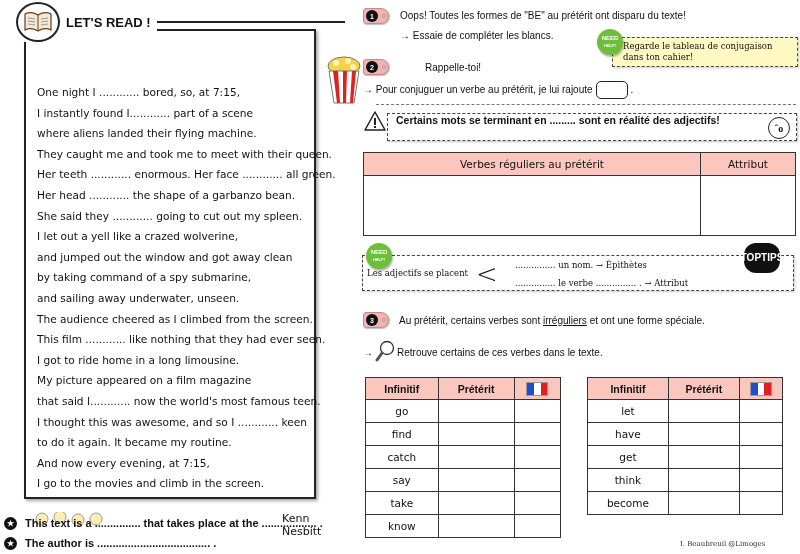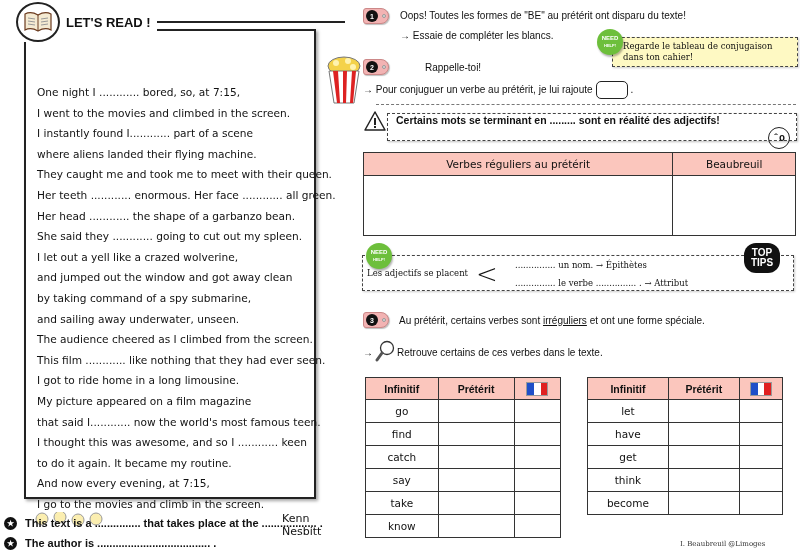--- a/index.html
+++ b/index.html
@@ -51,38 +51,38 @@
   .need-help small { font-size: 4px; }
   .hint-box { position:absolute; border: 1.5px dashed #444; background:#fef9c3; font-family: "DejaVu Serif", serif;
     font-size: 8.5px; line-height: 11px; padding: 3px 6px 3px 10px; box-shadow: 1px 1px 2px rgba(0,0,0,.2); }
 
   .answer-box { display:inline-block; width: 32px; height: 18px; border:1.5px solid #222; border-radius: 5px; vertical-align: middle; margin: 0 3px; }
 
   .dashed-sep { position:absolute; left: 376px; top: 104px; width: 420px; border-top: 1.5px dashed #777; }
   .warning-box { position:absolute; left: 387px; top: 113px; width: 410px; height: 28px; border: 1.5px dashed #444;
     box-shadow: 1px 1px 2px rgba(0,0,0,.25); display:flex; align-items:flex-start; padding-left: 8px; font-size:10.5px; font-weight:bold; }
   .warn-icon { position:absolute; left: 364px; top: 110px; }
-  .surprise-icon { position:absolute; right: 6px; top: 13px; width: 22px; height: 22px; border-radius:50%; border: 1.5px solid #222;
-    font-size: 10px; display:flex; align-items:center; justify-content:center; font-family:Liberation Mono, monospace; }
+  .surprise-icon { position:absolute; right: 6px; top: 3px; width: 22px; height: 22px; border-radius:50%; border: 1.5px solid #222;
+    font-size: 10px; display:flex; align-items:center; justify-content:center; font-family:Liberation Serif, serif; }
 
   table.grid { border-collapse: collapse; position:absolute; }
   table.grid th, table.grid td { border: 1.5px solid #333; text-align:center; }
   table.grid th { background: #fbc6bd; font-weight: normal; }
   .vt { left: 363px; top: 152px; width: 433px; font-family: "DejaVu Sans", sans-serif; font-size: 10.5px; }
   .vt th { height: 23px; }
   .vt td { height: 60px; }
 
   .tips-box { position:absolute; left: 362px; top: 255px; width: 432px; height: 36px; border: 1.5px dashed #444;
     box-shadow: 1px 1px 2px rgba(0,0,0,.2); font-family:"DejaVu Serif", serif; font-size: 8.5px; }
   .tips-label { position:absolute; left: 4px; top: 12px; }
   .tips-bracket { position:absolute; left: 113px; top: 6px; font-size: 26px; font-family:"DejaVu Sans",sans-serif; line-height: 24px; font-weight: 100;}
   .tips-l1 { position:absolute; left: 152px; top: 4px; white-space: nowrap; }
   .tips-l2 { position:absolute; left: 152px; top: 22px; white-space: nowrap; }
   .top-tips { position:absolute; left: 744px; top: 243px; width: 36px; height: 30px; background:#111; color:#fff; border-radius: 12px;
-    font-weight: bold; font-size: 10px; line-height: 10px; display:flex; flex-direction:column; align-items:center; justify-content:center; z-index:2; }
+    font-weight: bold; font-size: 10px; line-height: 10px; display:flex; flex-direction:row; align-items:center; justify-content:center; z-index:2; }
 
   .irr { left: 365px; top: 377px; width: 196px; font-size: 10.5px; }
   .irr2 { left: 587px; top: 377px; width: 196px; font-size: 10.5px; }
   .irr th, .irr2 th { height: 22px; font-weight: bold !important; }
   .irr td, .irr2 td { height: 23px; font-family: "DejaVu Sans", sans-serif; font-size: 10.5px; }
   .flag { display:inline-flex; width: 22px; height: 14px; border:1px solid #999; vertical-align: middle; }
   .flag span { flex:1; }
 
   .credit { position:absolute; left: 680px; top: 540px; font-family:"DejaVu Serif", serif; font-size: 7px; color:#333; }
 </style>
@@ -97,21 +97,20 @@
         <circle cx="24" cy="6" r="3" fill="#fff3b0"></circle>
         <circle cx="29" cy="12" r="3" fill="#fff3b0"></circle>
       <path d="M5 16 L35 16 L30 48 L10 48 Z" fill="#fff" stroke="#777" stroke-width="1"></path>
       <path d="M9 16 L13 48 L16 48 L14 16 Z" fill="#d22"></path>
         <path d="M19 16 L19 48 L22 48 L23 16 Z" fill="#d22"></path>
         <path d="M28 16 L26 48 L29 48 L32 16 Z" fill="#d22"></path>
     </svg>
   </div>
   <div class="poem" id="poem">
       <div class="line">One night I ............ bored, so, at 7:15,</div>
-      <div class="line">I went to the movies and climbed in the screen.</div>
       <div class="line">I instantly found I............ part of a scene</div>
       <div class="line">where aliens landed their flying machine.</div>
       <div class="line">They caught me and took me to meet with their queen.</div>
       <div class="line">Her teeth ............ enormous. Her face ............ all green.</div>
       <div class="line">Her head ............ the shape of a garbanzo bean.</div>
       <div class="line">She said they ............ going to cut out my spleen.</div>
       <div class="line">I let out a yell like a crazed wolverine,</div>
       <div class="line">and jumped out the window and got away clean</div>
       <div class="line">by taking command of a spy submarine,</div>
       <div class="line">and sailing away underwater, unseen.</div>
@@ -209,21 +208,21 @@
 </div>
 <div class="warning-box">
   <span>Certains mots se terminant en ......... sont en réalité des adjectifs!</span>
   <div class="surprise-icon">ˆo</div>
 </div>
 
 <table class="grid vt">
   <tbody>
       <tr>
     <th>Verbes réguliers au prétérit</th>
-    <th>Beaubreuil</th>
+    <th>Attribut</th>
   </tr>
   <tr>
     <td></td>
     <td></td>
   </tr>
 </tbody>
   </table>
 
 <div class="need-help" style="left:366px;top:243px;">
   <span>NEED</span>

